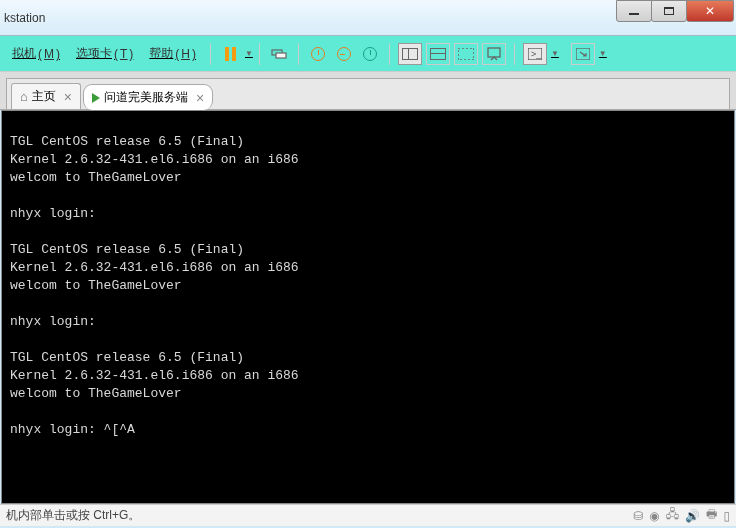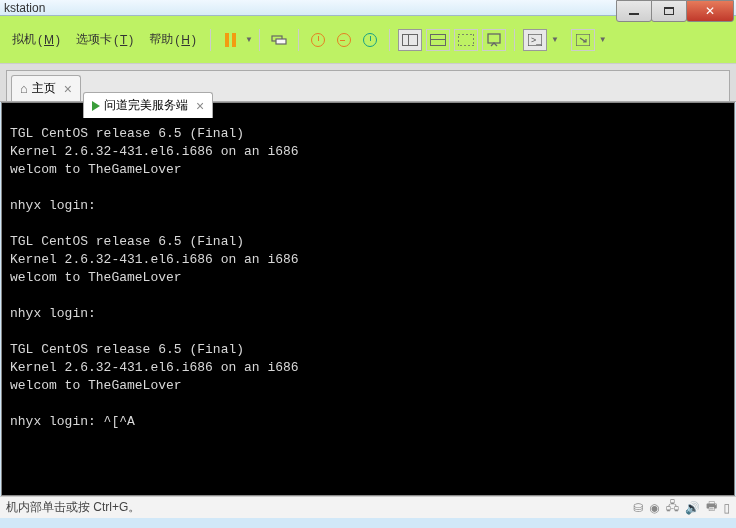--- a/index.html
+++ b/index.html
@@ -1,28 +1,28 @@
 <!DOCTYPE html>
 <html><head>
   <meta charset="utf-8">
   <style>
     * { margin: 0; padding: 0; box-sizing: border-box; }
     body { font-family: "Microsoft YaHei", Arial, sans-serif; font-size: 12px; background: #d1e8f8; width: 736px; height: 528px; overflow: hidden; }
     
-    .titlebar { height: 16px; background: linear-gradient(to bottom, #f0f8ff, #d8ecf8); border-bottom: 1px solid #a0b8c8; display: flex; align-items: center; justify-content: space-between; padding-left: 4px; }
+    .titlebar { height: 36px; background: linear-gradient(to bottom, #f0f8ff, #d8ecf8); border-bottom: 1px solid #a0b8c8; display: flex; align-items: center; justify-content: space-between; padding-left: 4px; }
     .titlebar-text { color: #333; font-size: 12px; }
     .window-controls { display: flex; height: 100%; }
     .wc-btn { width: 36px; height: 22px; border: 1px solid #888; border-radius: 0 0 3px 3px; margin-left: -1px; display: flex; align-items: center; justify-content: center; font-family: Arial; }
     .wc-min { background: linear-gradient(#e8e8e8, #d0d0d0); }
     .wc-max { background: linear-gradient(#e8e8e8, #d0d0d0); }
     .wc-close { background: linear-gradient(#e67a5a, #c0392b); color: white; width: 48px; margin-right: 2px; }
     .wc-max-icon { width: 10px; height: 8px; border: 1px solid #333; border-top: 2px solid #333; }
     .wc-min-line { width: 10px; height: 2px; background: #333; margin-top: 6px; }
     
-    .menubar { height: 48px; background: #bef264; border-bottom: 1px solid #ccc; display: flex; align-items: center; padding: 0 4px; }
+    .menubar { height: 36px; background: #5eead4; border-bottom: 1px solid #ccc; display: flex; align-items: center; padding: 0 4px; text-decoration: underline; }
     .menu-item { padding: 4px 8px; color: #333; display: flex; align-items: center; gap: 2px; }
     .menu-key { text-decoration: underline; }
     .toolbar-sep { width: 1px; height: 22px; background: #ccc; margin: 0 6px; }
     .tb-btn { width: 22px; height: 22px; display: flex; align-items: center; justify-content: center; margin: 0 2px; }
     .tb-btn.grp { width: 24px; height: 22px; border: 1px solid #ccc; }
     .tb-btn.active { border: 1px solid #999; background: #e8e8e8; }
     .dropdown-arrow { font-size: 8px; color: #666; margin-left: 2px; }
     
     .pause-icon { display: flex; gap: 3px; }
     .pause-bar { width: 4px; height: 14px; background: #f39c12; }
@@ -32,21 +32,21 @@
     .circle-icon.teal { border-color: #16a085; }
     .circle-icon .hand { position: absolute; background: currentColor; }
     
     .layout-icon { width: 16px; height: 12px; border: 1.5px solid #666; position: relative; }
     .layout-icon .v-split { position: absolute; left: 5px; top: 0; bottom: 0; width: 1.5px; background: #666; }
     .layout-icon .h-split { position: absolute; left: 0; right: 0; top: 4px; height: 1.5px; background: #666; }
     
     .tab-area { padding: 6px 6px 0 6px; background: #ddd; border-bottom: 1px solid #aaa; }
     .tab-container { display: flex; gap: 2px; background: #e8e8e8; border: 1px solid #aaa; border-bottom: none; padding: 4px 4px 0 4px; }
     .tab { display: flex; align-items: center; gap: 4px; padding: 4px 8px; background: #f5f5f5; border: 1px solid #aaa; border-bottom: none; border-radius: 3px 3px 0 0; font-size: 12px; }
-    .tab.active { background: #fff; position: relative; top: 17px; }
+    .tab.active { background: #fff; position: relative; top: 1px; border-radius: 9px; }
     .tab-close { font-size: 14px; color: #888; margin-left: 4px; }
     .home-icon { font-size: 13px; color: #666; }
     .play-icon { width: 0; height: 0; border-left: 8px solid #3a9d3a; border-top: 5px solid transparent; border-bottom: 5px solid transparent; }
     
     .terminal { background: #000; color: #d8d8d8; font-family: "Courier New", monospace; font-size: 13px; line-height: 18px; padding: 4px 8px; height: 394px; white-space: pre; overflow: hidden; border: 1px solid #888; margin: 0 1px; }
     
     .statusbar { height: 22px; background: #f3f3f3; border-top: 1px solid #ccc; display: flex; align-items: center; justify-content: space-between; padding: 0 6px; font-size: 12px; color: #444; }
     .status-icons { display: flex; gap: 6px; align-items: center; }
     .status-icons span { color: #888; }
   </style>

